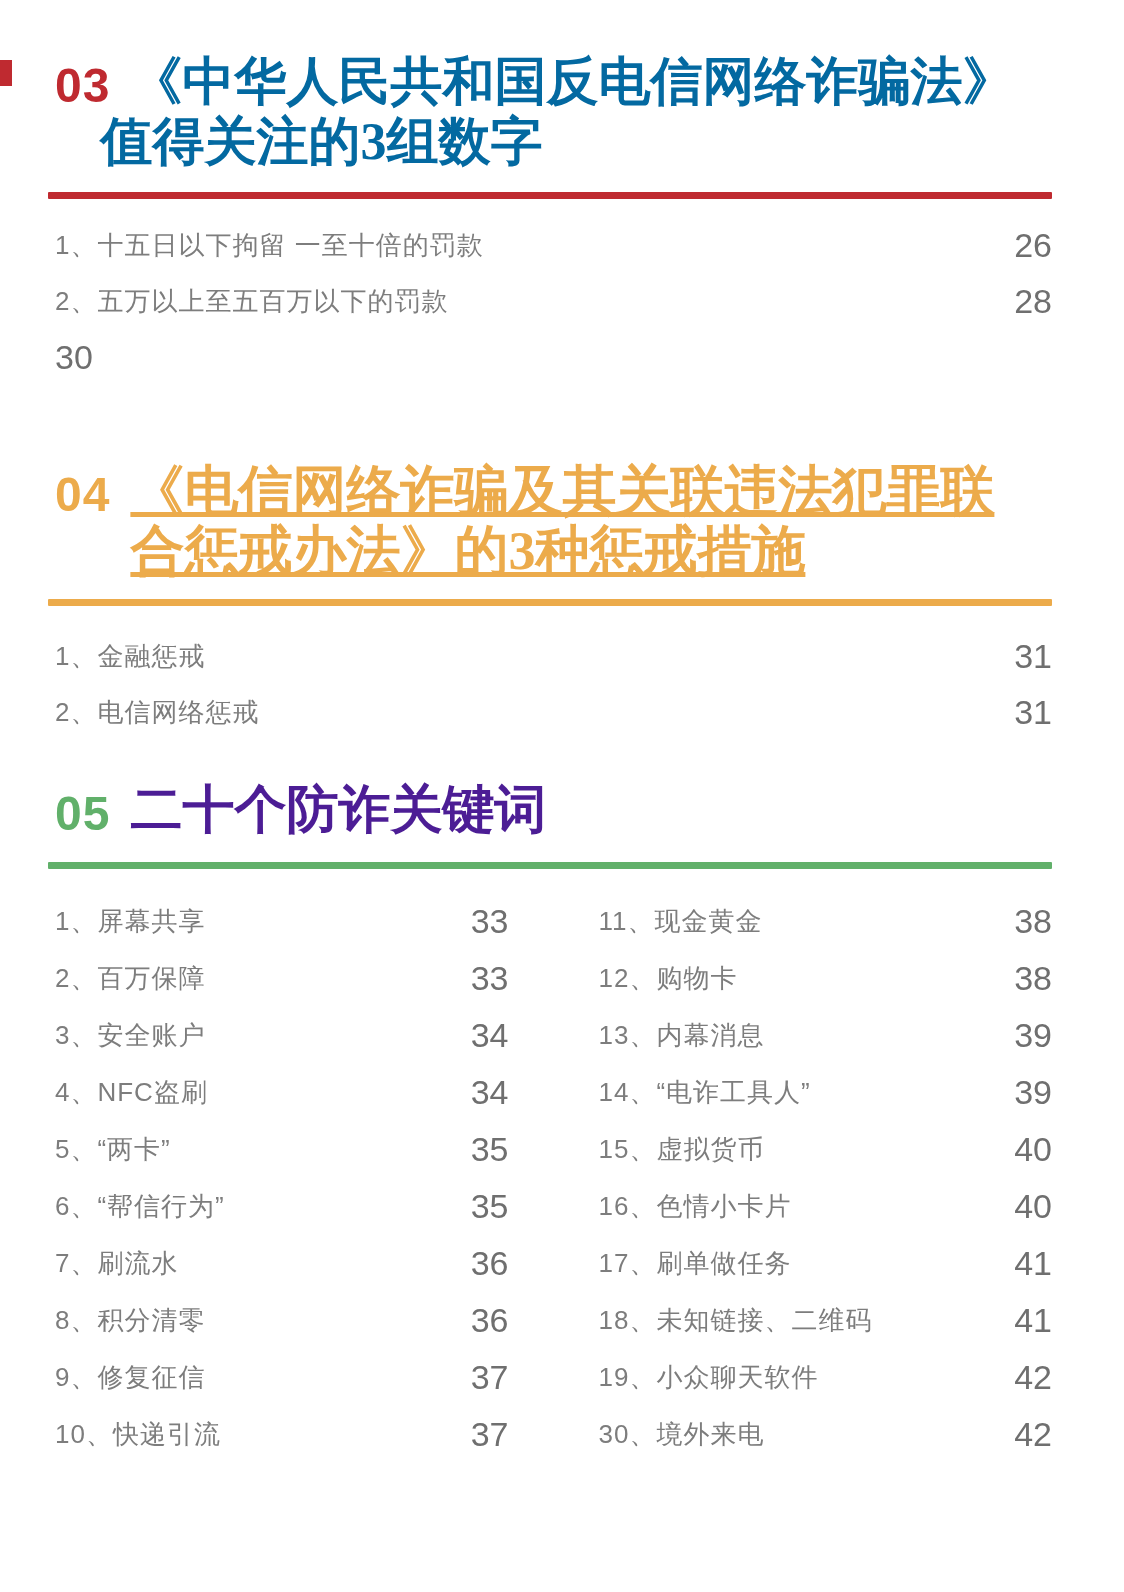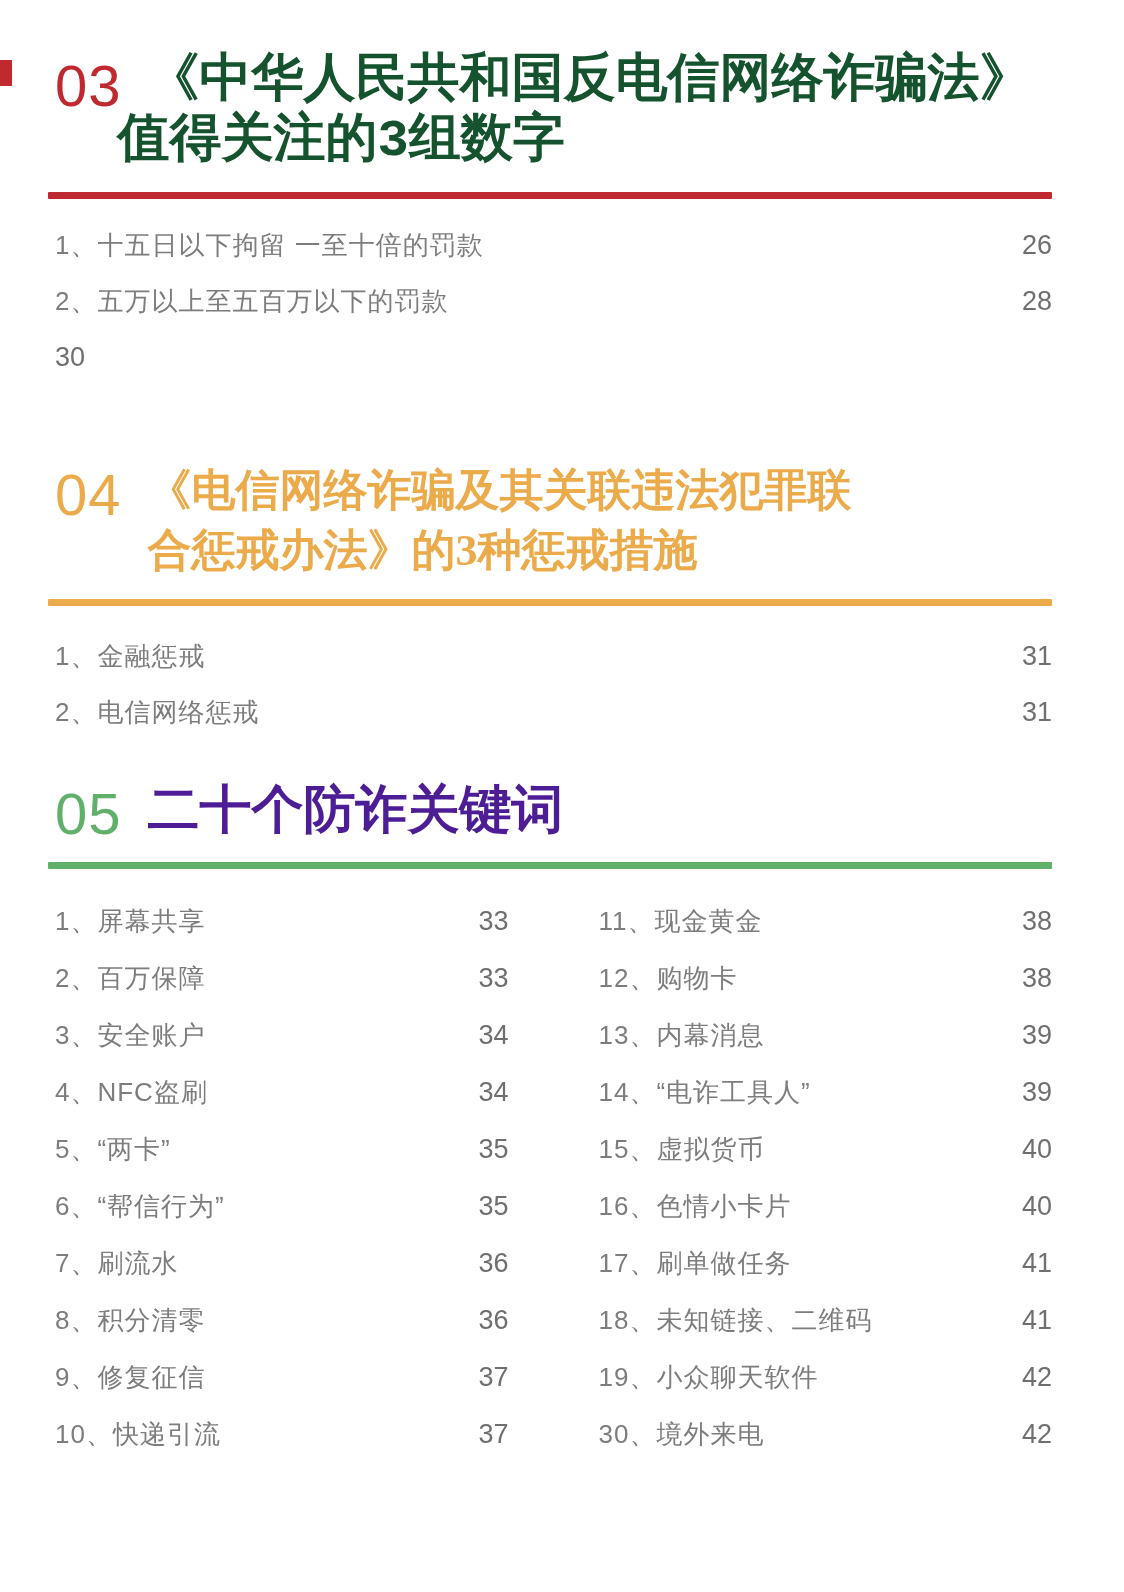--- a/index.html
+++ b/index.html
@@ -14,59 +14,59 @@
     padding:52px 72px 0 48px;
     background:#ffffff; overflow:hidden;
   }
   .corner-mark {
     position:absolute; left:0; top:60px;
     width:12px; height:26px;
   }
   .section-header { display:flex; align-items:flex-start; }
   .sec-number {
     font-family:"Liberation Sans","DejaVu Sans",sans-serif;
-    font-weight:400; font-size:58px; line-height:60px;
-    margin:4px 26px 0 7px; letter-spacing:1px; flex:0 0 auto;
+    font-weight:700; font-size:48px; line-height:60px;
+    margin:4px 20px 0 7px; letter-spacing:1px; flex:0 0 auto;
   }
   .sec-title {
     font-family:"Liberation Serif","DejaVu Serif",serif;
     font-weight:700; font-size:52px; line-height:60px;
     letter-spacing:0px;
   }
-  .sec-04 .sec-title { font-size:44px; }
+  .sec-04 .sec-title { font-size:54px;text-decoration:underline; }
   .sec-03 .title-line:nth-child(2) { margin-left:-30px; }
   .rule { height:7px; margin-top:20px; border-radius:1px; }
   .sec-04 .rule { margin-top:18px; }
   .sec-05 .rule { margin-top:18px; }
   .sec-04 { margin-top:76px; }
   .sec-05 { margin-top:40px; }
   .toc-list { padding:18px 0 0 7px; }
   .sec-04 .toc-list { padding-top:22px; }
   .toc-row {
     display:flex; justify-content:space-between; align-items:center;
     height:56px; font-size:26px; color:#7d7d7d; letter-spacing:1px;
   }
-  .page-num { color:#6f6f6f; font-size:27px; letter-spacing:0; }
+  .page-num { color:#6f6f6f; font-size:34px; letter-spacing:0; }
   .toc-grid {
     display:grid; grid-template-columns:1fr 1fr; column-gap:90px;
     padding:24px 0 0 7px;
   }
   .toc-grid .toc-row { height:57px; }
 </style>
 </head>
 <body>
 
 <div class="page">
 
   <div class="corner-mark" style="background: rgb(191, 42, 48);"></div>
 
   <section class="section sec-03">
     <div class="section-header">
       <div class="sec-number" style="color: rgb(191, 42, 48);">03</div>
-      <div class="sec-title" style="color: #14532d; font-family: Liberation Mono, monospace;">
+      <div class="sec-title" style="color: #0369a1;">
         <div class="title-line">《中华人民共和国反电信网络诈骗法》</div>
         <div class="title-line">值得关注的3组数字</div>
       </div>
     </div>
     <div class="rule" style="background: rgb(191, 42, 48);"></div>
     <div class="toc-list">
       <div class="toc-row">
         <span class="entry-text">1、十五日以下拘留 一至十倍的罚款</span>
         <span class="page-num">26</span>
       </div>

